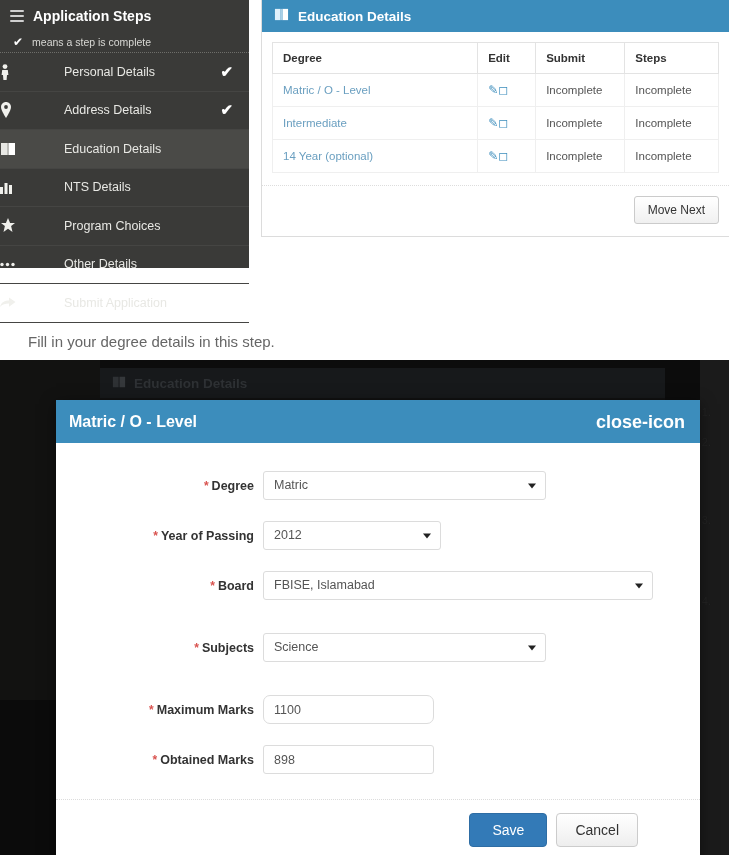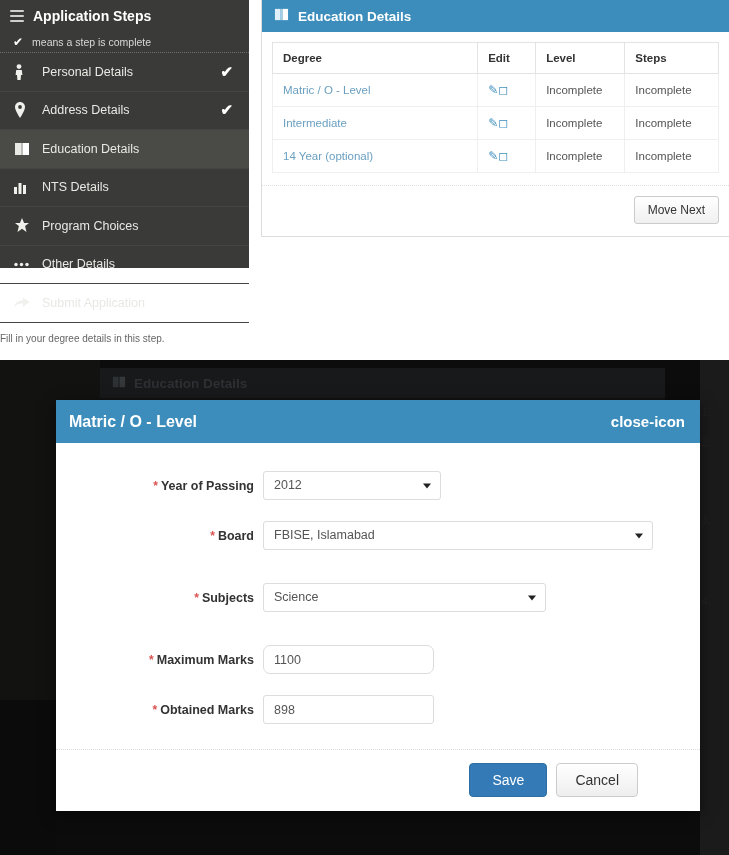--- a/index.html
+++ b/index.html
@@ -31,23 +31,24 @@
   .sb-legend {
     display:flex; align-items:center; gap:9px;
     height:22px; padding-left:13px;
     color:#d8d8d4; font-size:10.5px;
     border-bottom:1px dotted #6e6e6a;
   }
   .sb-legend .chk { color:#fff; font-size:12px; }
   .sb-item {
     position:relative;
     display:flex; align-items:center;
-    height:38.5px; padding-left:14px;
+    height:38.5px; 
     color:#e8e8e4; font-size:12.5px;
     border-bottom:1px solid #454543;
+    gap:36px;
   }
   .sb-item.active { background:#4a4a47; }
   .sb-icon { width:28px; display:flex; align-items:center; justify-content:flex-start; color:#f0f0ec; }
   .sb-icon svg { display:block; }
   .sb-label { flex:1; }
   .sb-check { position:absolute; right:16px; top:50%; transform:translateY(-50%); color:#fff; font-size:15px; font-weight:bold; }
 
   
   .panel {
     position:absolute; left:261px; top:0; width:468px;
@@ -78,22 +79,23 @@
     display:flex; justify-content:flex-end;
   }
   .btn-default {
     background:linear-gradient(#ffffff,#f0f0f0);
     border:1px solid #cbcbcb; border-radius:3px;
     padding:6px 13px; font-size:12px; color:#333;
     font-family:"Liberation Sans", sans-serif;
   }
   .hint {
     position:absolute; left:0; top:333px;
-    font-size:10px; color:#666;
+    font-size:15px; color:#666;
     font-family:"Liberation Sans", sans-serif;
+    padding-left:28px;
   }
 
   
   #bottom-section { position:absolute; left:0; top:360px; width:729px; height:495px; overflow:hidden; background:#0c0c0c; }
   .dim-sidebar { position:absolute; left:0; top:0; width:100px; height:340px; background:#121211; }
   .dim-sidebar .dchk { position:absolute; right:10px; color:#2b2b29; font-size:15px; font-weight:bold; }
   .dim-panel {
     position:absolute; left:100px; top:8px; width:565px; height:30px;
     background:#17191b;
     display:flex; align-items:center; gap:8px; padding-left:12px;
@@ -108,21 +110,21 @@
     position:absolute; left:56px; top:40px; width:644px;
     background:#fff;
     box-shadow:0 4px 14px rgba(0,0,0,.5);
   }
   .modal-head {
     height:43px; background:#3c8dbc; color:#fff;
     display:flex; align-items:center; justify-content:space-between;
     padding:0 15px 0 13px;
   }
   .modal-title { font-size:16px; font-weight:bold; }
-  .modal-close { font-size:15px; font-weight:bold; color:#fff; line-height:1; }
+  .modal-close { font-size:18px; font-weight:bold; color:#fff; line-height:1; }
   .modal-body { padding:28px 0 4px 0; }
   .frow { display:flex; align-items:center; margin-bottom:21px; }
   .flabel {
     width:207px; text-align:right; padding-right:9px;
     font-size:12.5px; font-weight:bold; color:#333;
   }
   .flabel .req { color:#d9534f; margin-right:3px; font-size:12px; }
   .fctl { position:relative; }
   .sel, .txt {
     height:29px; line-height:27px;
@@ -266,21 +268,21 @@
             </svg>
         </span>
         <span>Education Details</span>
       </div>
       <div class="panel-body">
         <table class="edu">
           <thead>
             <tr>
               <th style="width:46%">Degree</th>
               <th style="width:13%">Edit</th>
-              <th style="width:20%">Level</th>
+              <th style="width:20%">Submit</th>
               <th style="width:21%">Steps</th>
             </tr>
           </thead>
           <tbody>
             <tr>
               <td><a href="#">Matric / O - Level</a></td>
               <td><span class="edit-ico">✎◻</span></td>
               <td>Incomplete</td>
               <td>Incomplete</td>
             </tr>
@@ -336,20 +338,31 @@
     <div class="dark-left"></div>
 
     <div class="modal">
       <div class="modal-head">
         <span class="modal-title">Matric / O - Level</span>
         <span class="modal-close">close-icon</span>
       </div>
 
       <div class="modal-body">
 
+        <div class="frow">
+          <div class="flabel">
+            <span class="req">*</span><span>Degree</span>
+          </div>
+          <div class="fctl">
+            <div class="sel" style="width:283px">
+              <span>Matric</span>
+              <span class="caret"></span>
+            </div>
+          </div>
+        </div>
 
         <div class="frow">
           <div class="flabel">
             <span class="req">*</span><span>Year of Passing</span>
           </div>
           <div class="fctl">
             <div class="sel" style="width:178px">
               <span>2012</span>
               <span class="caret"></span>
             </div>

